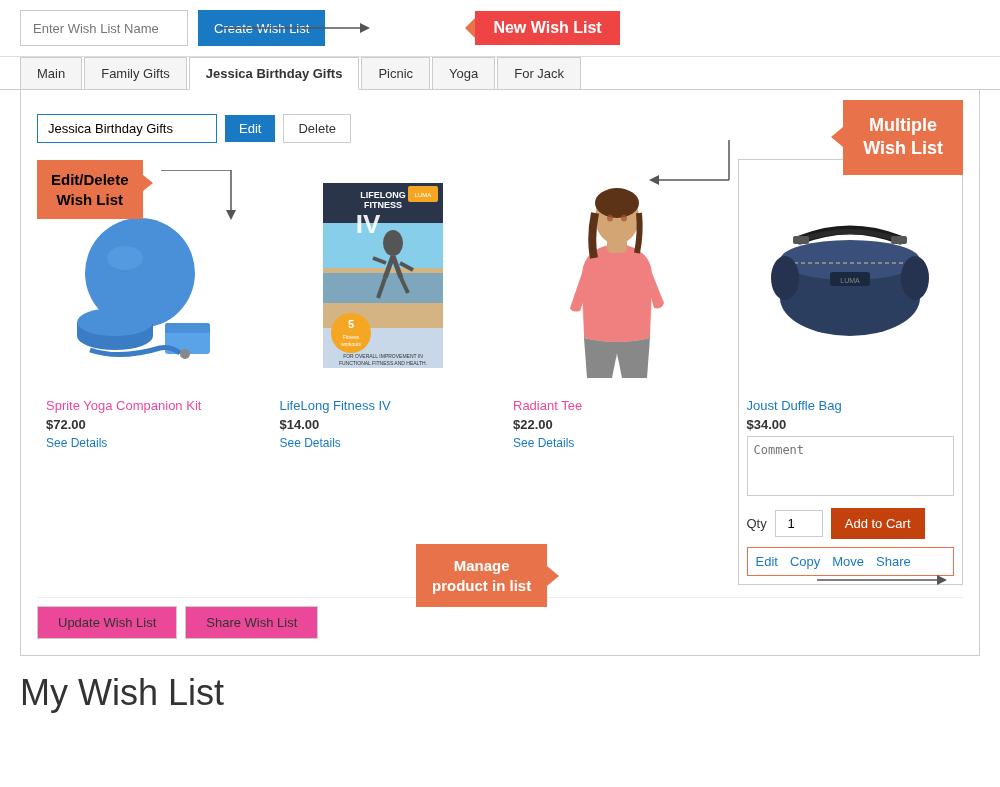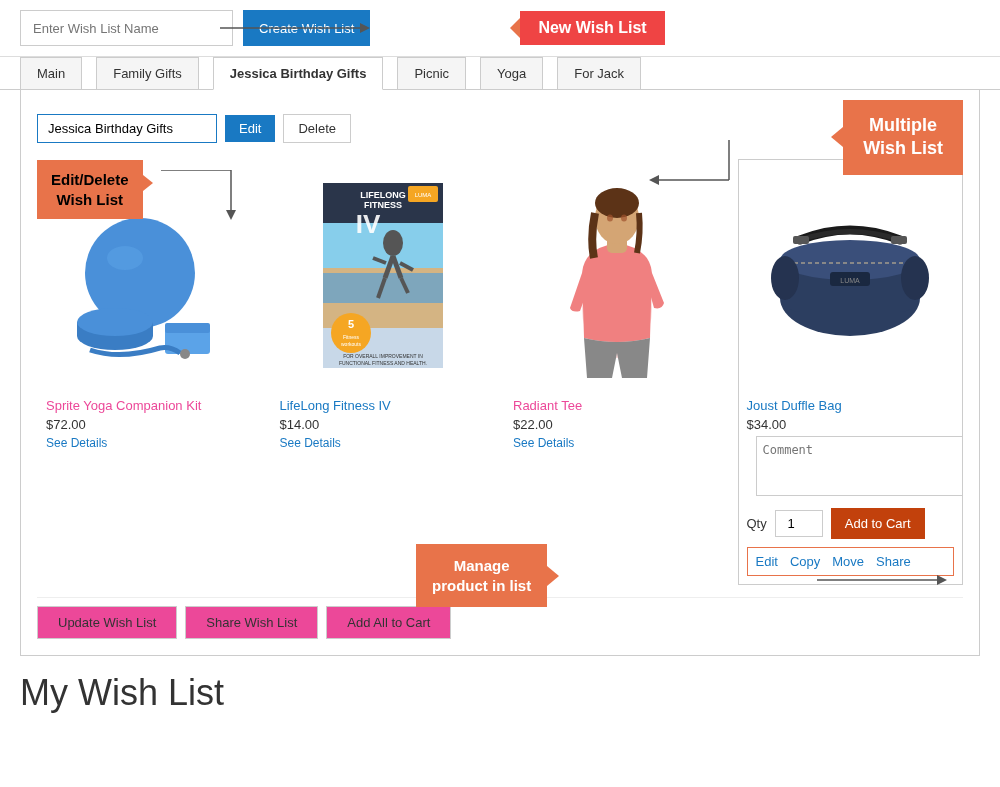--- a/index.html
+++ b/index.html
@@ -11,21 +11,21 @@
       align-items: center;
       padding: 10px 20px;
       border-bottom: 1px solid #ddd;
       gap: 10px;
     }
     .wish-list-name-input {
       border: 1px solid #ccc;
       padding: 8px 12px;
       font-size: 13px;
       color: #aaa;
-      width: 213px;
+      width: 168px;
       height: 36px;
     }
     .create-wish-list-btn {
       background: #1979c3;
       color: white;
       border: none;
       padding: 8px 16px;
       font-size: 13px;
       cursor: pointer;
       height: 36px;
@@ -50,21 +50,21 @@
       border-top: 10px solid transparent;
       border-bottom: 10px solid transparent;
       border-right: 10px solid #e8734a;
     }
 
     
     .tabs-row {
       display: flex;
       padding: 0 20px;
       border-bottom: 1px solid #ccc;
-      gap: 12px;
+      gap: 0;
     }
     .tab {
       padding: 8px 16px;
       border: 1px solid #ccc;
       border-bottom: none;
       font-size: 13px;
       cursor: pointer;
       background: #f5f5f5;
       color: #333;
       margin-right: 2px;
@@ -194,42 +194,41 @@
       font-size: 13px;
       color: #ec4899;
       margin-bottom: 4px;
     }
     .product-name.link {
       color: #1979c3;
       cursor: pointer;
     }
     .product-price {
       font-size: 13px;
-      font-weight: normal;
+      font-weight: bold;
       color: #333;
       margin-bottom: 4px;
     }
     .product-details-link {
       font-size: 12px;
       color: #1979c3;
       cursor: pointer;
       margin-bottom: 8px;
     }
 
     
     .comment-textarea {
       width: 100%;
       height: 60px;
       border: 1px solid #ccc;
       padding: 6px;
       font-size: 12px;
       color: #c2410c;
       resize: none;
       margin-bottom: 8px;
-      margin-left: 9px;
     }
 
     
     .qty-row {
       display: flex;
       align-items: center;
       gap: 8px;
       margin-bottom: 8px;
     }
     .qty-label {
@@ -517,18 +516,17 @@
   </div>
 
   <svg style="position:absolute; right: 22px; bottom: 55px; pointer-events:none; z-index:4;" width="140" height="40">
     <line x1="0" y1="20" x2="120" y2="20" stroke="#555" stroke-width="1.5"></line>
     <polygon points="120,15 130,20 120,25" fill="#555"></polygon>
   </svg>
 
   <div class="bottom-buttons">
     <button class="bottom-btn">Update Wish List</button>
     <button class="bottom-btn">Share Wish List</button>
-    <button class="bottom-btn">Add All to Cart</button>
   </div>
 
 </div>
 
 <div class="page-title">My Wish List</div>
 
 </body></html>

